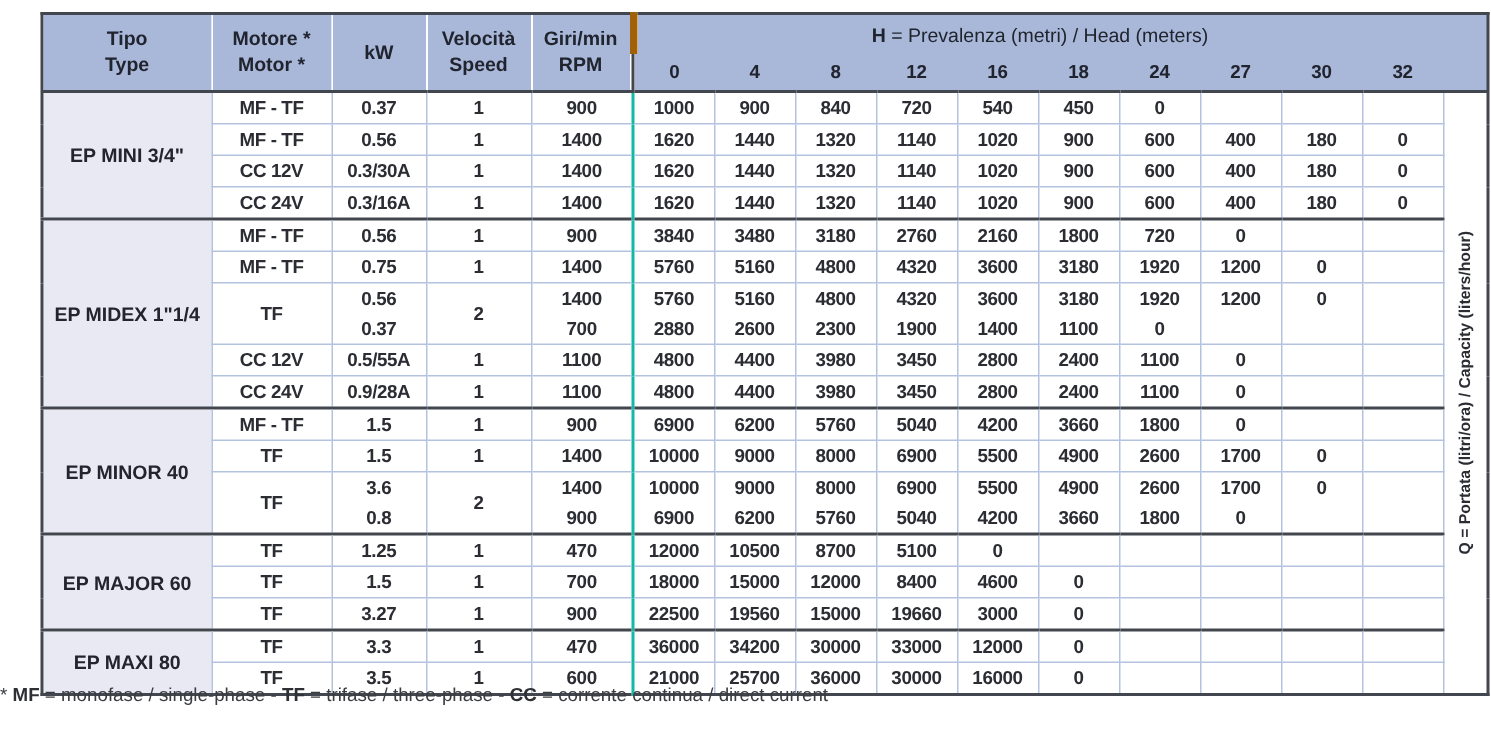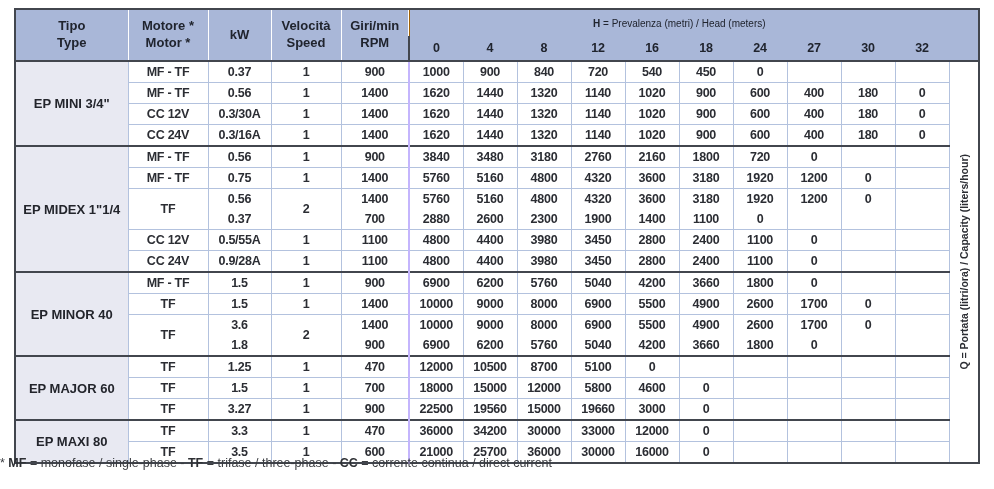--- a/index.html
+++ b/index.html
@@ -2,48 +2,48 @@
 <html><head>
 <meta charset="utf-8">
 <style>
   html,body{margin:0;padding:0;}
   body{
     width:994px;height:489px;background:#ffffff;position:relative;overflow:hidden;
     font-family:"Liberation Sans",sans-serif;
   }
   .page{position:absolute;inset:0;}
   table.spec-table{
-    position:absolute;left:14px;top:8px;width:964px;
+    position:absolute;left:27px;top:8px;width:964px;
     border-collapse:collapse;table-layout:fixed;
     border:2px solid #42464e;
   }
   th,td{padding:0;margin:0;overflow:hidden;}
   thead th{
     background:#a9b7d8;color:#20242e;font-weight:bold;
     border-bottom:2px solid #42464e;
   }
   thead th.lh{font-size:13px;line-height:1.3;border-left:1px solid rgba(255,255,255,0.55);}
   thead th.lh:first-child{border-left:none;}
-  thead th.hgroup{font-size:10px;height:26px;border-bottom:none;border-left:1px solid #a16207;font-weight:normal;margin-left:44px;}
+  thead th.hgroup{font-size:13px;height:26px;border-bottom:none;border-left:5px solid #a16207;font-weight:normal;margin-left:44px;}
   thead th.hgroup b{font-weight:bold;}
   thead tr.hvrow th{height:24px;font-size:12.5px;border-bottom:2px solid #42464e;border-top:none;letter-spacing:-0.2px;}
   thead tr.hvrow th.hvfirst{border-left:2px solid #42464e;}
   thead th.qhead{border-left:none;}
   tbody td{
     border:1px solid #b3c2de;
     text-align:center;vertical-align:middle;
     font-size:12.5px;font-weight:bold;color:#2b2d33;letter-spacing:-0.25px;
     background:#ffffff;
   }
   tbody td div{line-height:20px;height:20px;}
   tbody tr{height:20px;}
   tbody tr.double{height:41px;}
   tbody tr.section-start td{border-top:2px solid #42464e;}
   td.tipo{background:#e8e9f2;font-size:13px;color:#23252c;letter-spacing:0;}
-  td.qfirst{border-left:2px solid #c4b5fd;}
+  td.qfirst{border-left:2px solid #14b8a6;}
   td.qlabel{background:#ffffff;vertical-align:middle;text-align:center;}
   td.qlabel div{
     writing-mode:vertical-rl;transform:rotate(180deg);
     white-space:nowrap;margin:0 auto;height:auto;line-height:normal;
     font-size:10.5px;font-weight:bold;color:#2b2d33;letter-spacing:0;
   }
   .footnote{
     position:absolute;left:0;top:456px;width:994px;text-align:left;
     font-size:12.5px;color:#3a3c40;
   }
@@ -611,21 +611,21 @@
           <td>
             <div></div>
           </td>
         </tr>
         <tr class="double">
           <td>
             <div>TF</div>
           </td>
           <td>
             <div>3.6</div>
-            <div>1.8</div>
+            <div>0.8</div>
           </td>
           <td>
             <div>2</div>
           </td>
           <td>
             <div>1400</div>
             <div>900</div>
           </td>
           <td class="qfirst">
             <div>10000</div>
@@ -729,21 +729,21 @@
           <td class="qfirst">
             <div>18000</div>
           </td>
           <td>
             <div>15000</div>
           </td>
           <td>
             <div>12000</div>
           </td>
           <td>
-            <div>5800</div>
+            <div>8400</div>
           </td>
           <td>
             <div>4600</div>
           </td>
           <td>
             <div>0</div>
           </td>
           <td>
             <div></div>
           </td>

